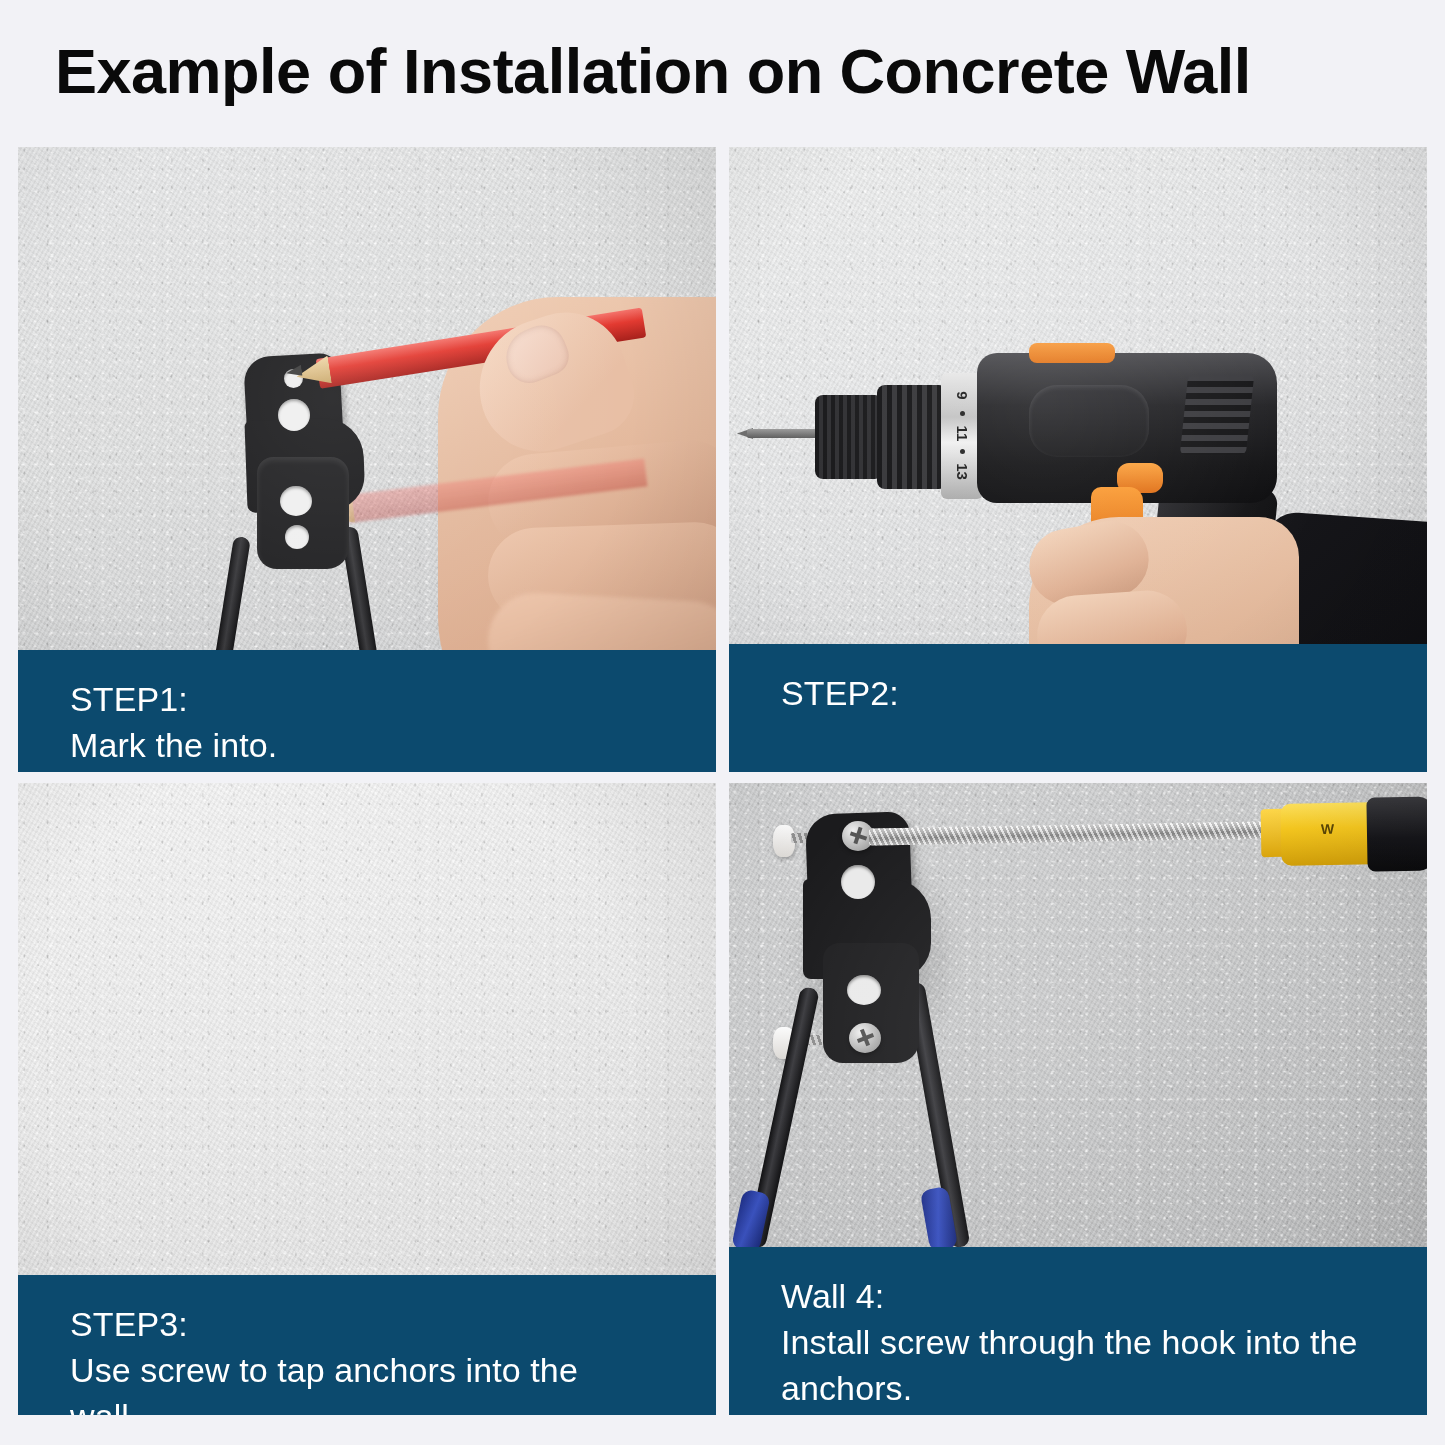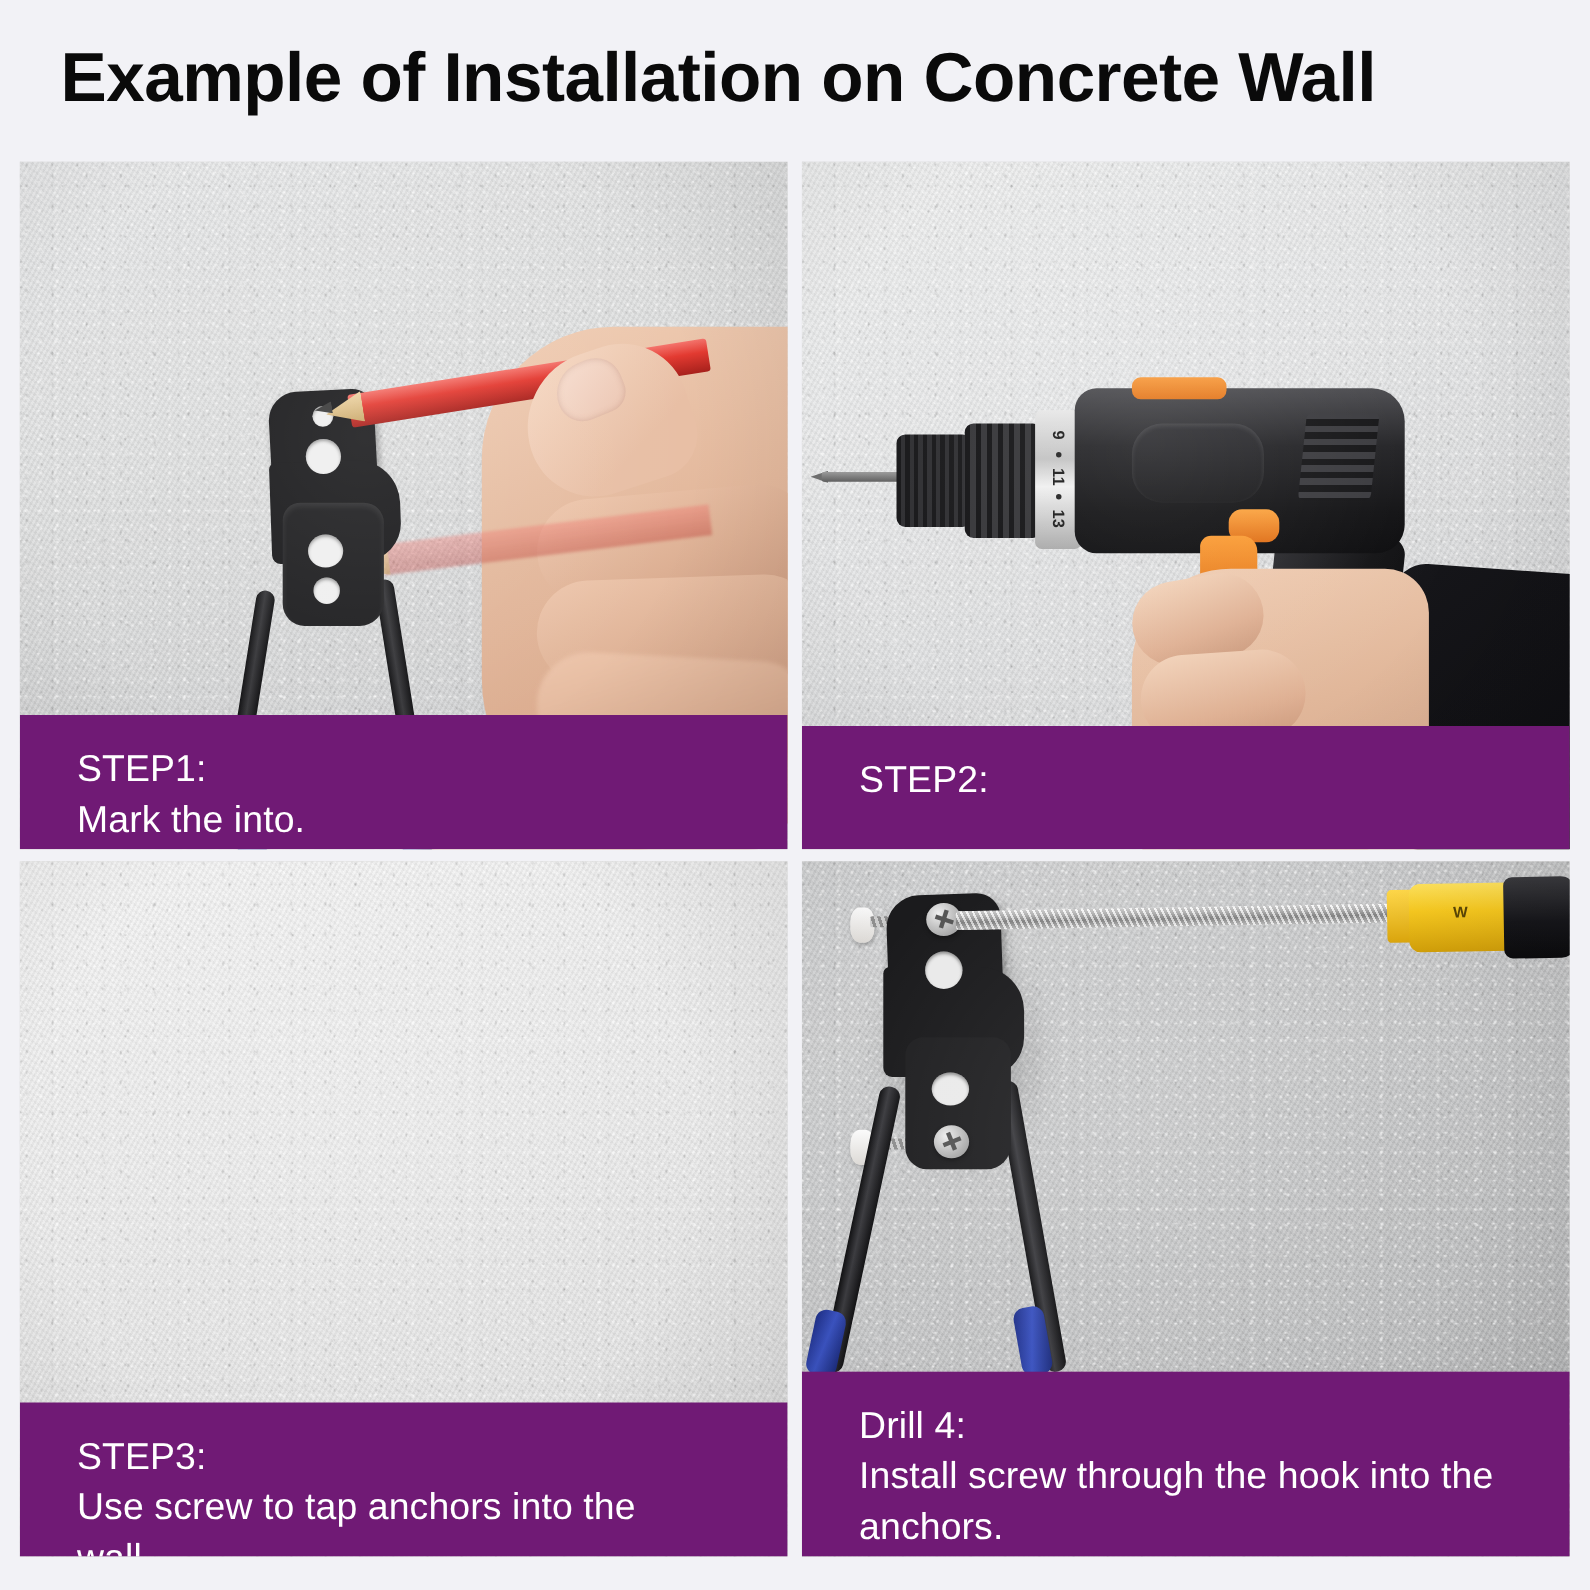--- a/index.html
+++ b/index.html
@@ -105,33 +105,33 @@
     background: radial-gradient(ellipse at 45% 40%, rgba(255,255,255,.10) 0%, rgba(0,0,0,0) 55%, rgba(0,0,0,.10) 100%);
     pointer-events: none;
   }
 
   
   .caption {
     position: absolute;
     left: 0;
     right: 0;
     bottom: 0;
-    background: #701a75;
+    background: #0c4a6e;
     color: #ffffff;
     padding: 26px 0 24px 52px;
     box-sizing: border-box;
   }
   .caption .line {
     font-size: 34px;
     line-height: 46px;
     letter-spacing: .1px;
     white-space: nowrap;
   }
   .caption.c1 { height: 122px; }
-  .caption.c2 { height: 112px; }
+  .caption.c2 { height: 128px; }
   .caption.c3 { height: 140px; }
   .caption.c4 { height: 168px; }
   .caption.c3 .line, .caption.c4 .line { white-space: normal; }
 
   
   .p1-bracket-top {
     position: absolute;
     left: 228px; top: 208px;
     width: 96px; height: 112px;
     background: #1b1b1d;
@@ -683,20 +683,20 @@
         <div class="p4-sd-shaft"></div>
         <div class="p4-sd-ferrule"></div>
         <div class="p4-sd-handle"></div>
         <div class="p4-sd-brand">W</div>
         <div class="p4-sd-handle-dark"></div>
 
         <div class="vignette"></div>
       </div>
 
       <div class="caption c4">
-        <div class="line">Drill 4:</div>
+        <div class="line">Wall 4:</div>
         <div class="line">Install screw through the hook into the</div>
         <div class="line">anchors.</div>
       </div>
     </div>
 
   </div>
 </div>
 
 </body></html>

